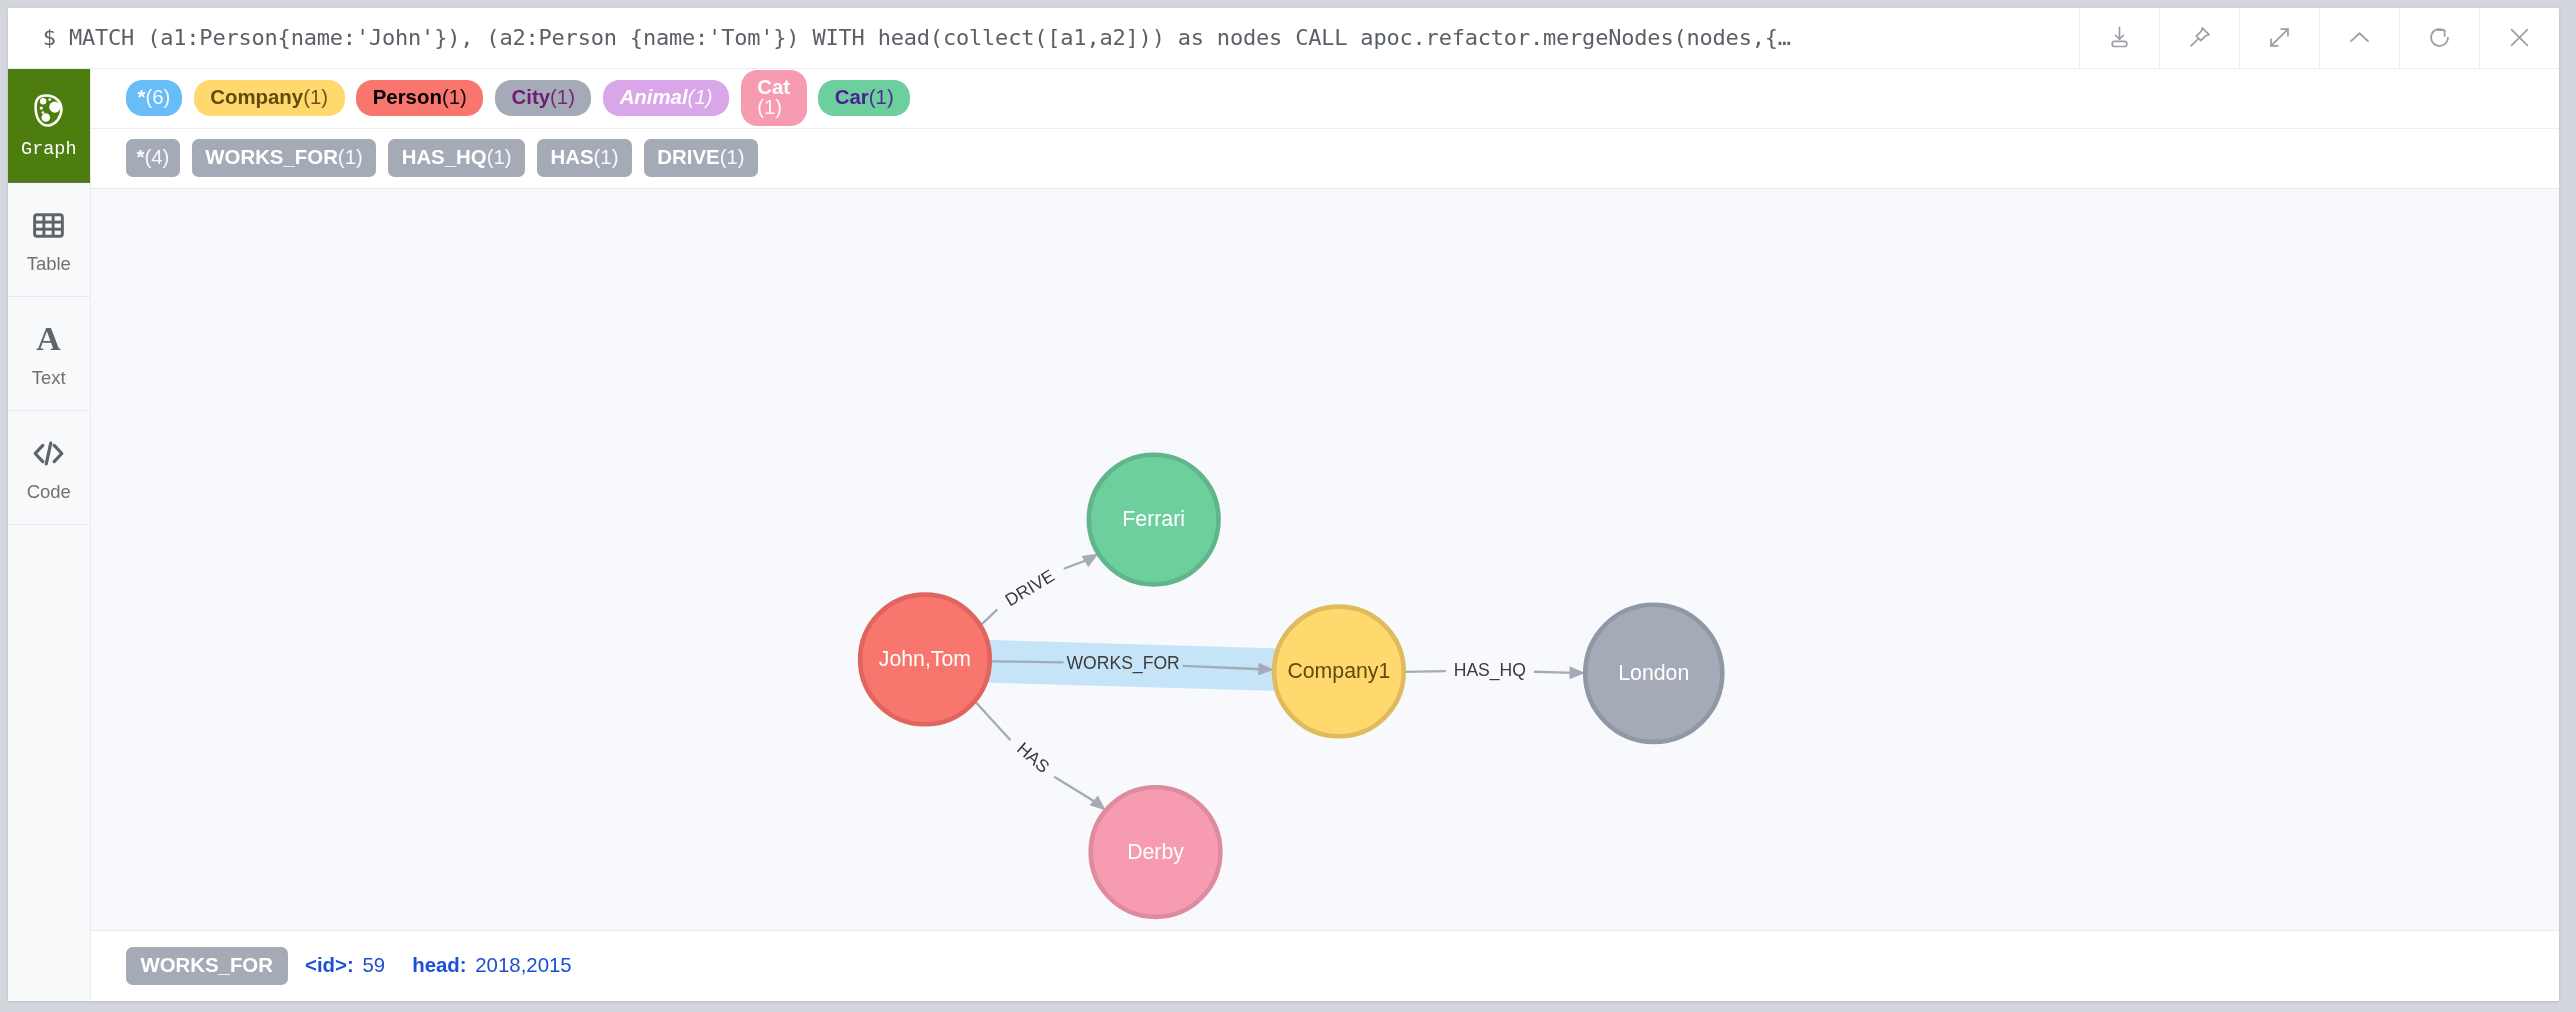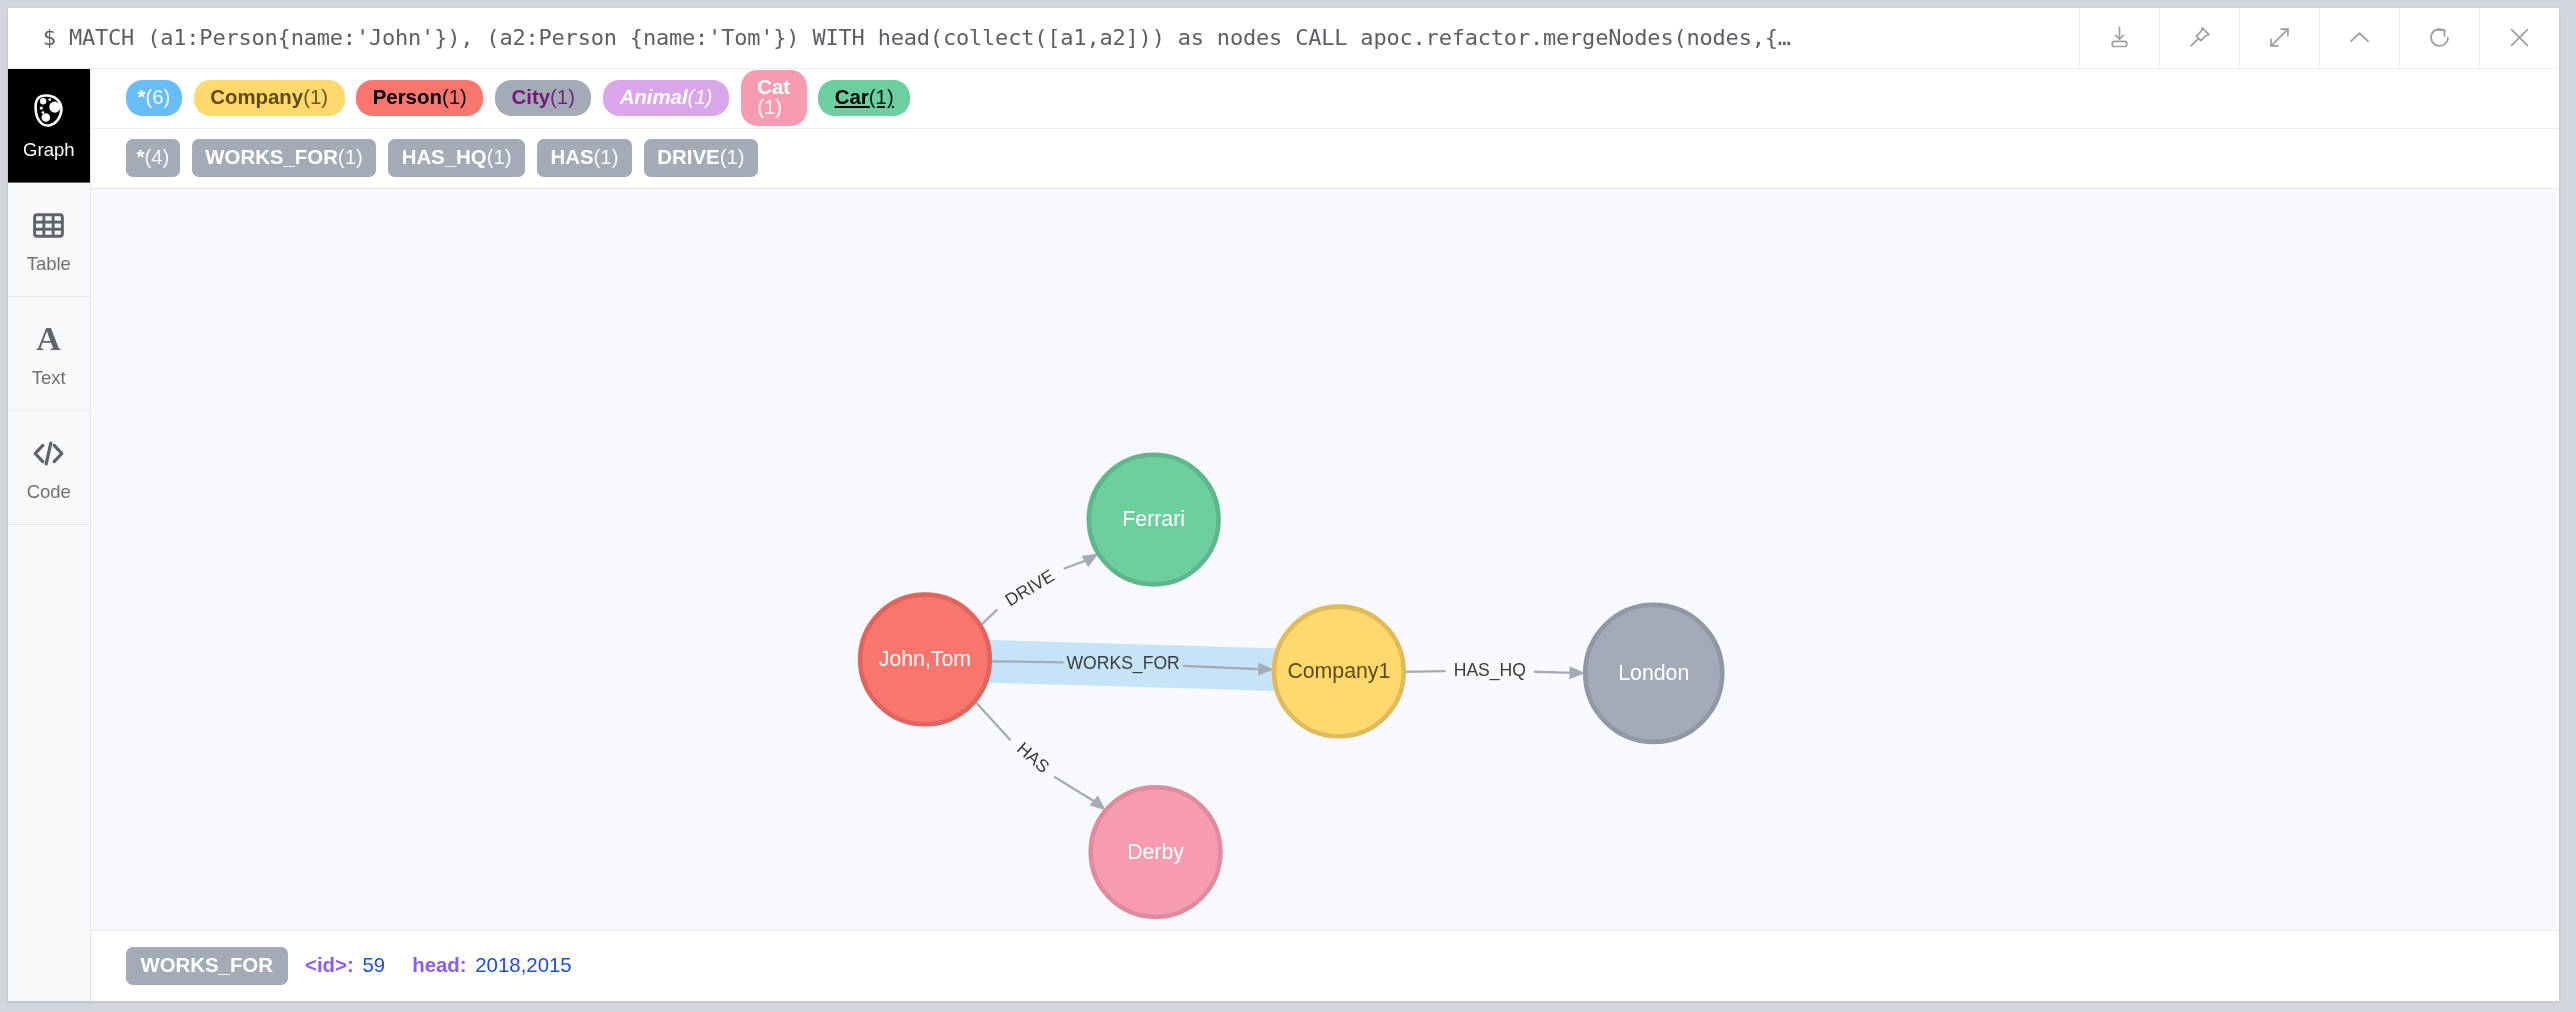--- a/index.html
+++ b/index.html
@@ -83,23 +83,24 @@
     flex-direction: column;
     align-items: center;
     justify-content: center;
     gap: 8.7px;
     border-bottom: 1px solid #e6e9ef;
     color: #717171;
     cursor: pointer;
     background: #f8f9fb;
   }
   .side-item.active {
-    background: #000000;
+    background: #4d7c0f;
     color: #ffffff;
     border-bottom-color: #6b6b6b;
+    font-family: Liberation Mono, monospace;
   }
   .side-label {
     font-size: 18.5px;
     line-height: 1;
   }
   .side-icon { height: 41px; display:flex; align-items:center; justify-content:center; }
 
   
   .content {
     flex: 1 1 auto;
@@ -185,21 +186,21 @@
   .insp-pill {
     background: #a5abb6;
     color: #ffffff;
     border-radius: 6.8px;
     font-size: 20.4px;
     font-weight: bold;
     padding: 7.8px 14.6px 9.7px 14.6px;
     line-height: 1;
   }
   .insp-props { display: flex; align-items: baseline; gap: 8.7px; font-size: 20.4px; color: #7a7f87; }
-  .insp-key { font-weight: bold; color: #8b5cf6; }
+  .insp-key { font-weight: bold; color: #1d4ed8; }
   .insp-val { color: #1d4ed8; }
   .insp-sep { width: 9.7px; }
 </style>
 </head>
 <body>
 
 <div id="app">
 
   <div class="query-bar">
     <div class="query-text">
@@ -329,21 +330,21 @@
             <span class="pill-count">(1)</span>
         </div>
         <div class="pill" style="background:#d9a6ea;color:#ffffff;font-style:italic;">
           <span class="pill-name">Animal</span>
             <span class="pill-count">(1)</span>
         </div>
         <div class="pill" style="background:#f79cb0;color:#ffffff;flex-direction:column;">
           <span class="pill-name">Cat</span>
             <span class="pill-count">(1)</span>
         </div>
-        <div class="pill" style="background:#6dce9e;color:#000000;text-decoration:underline;">
+        <div class="pill" style="background:#6dce9e;color:#4c1d95;">
           <span class="pill-name">Car</span>
             <span class="pill-count">(1)</span>
         </div>
       </div>
 
       <div class="legend-row rels">
         <div class="pill rel small">
           <span class="pill-name">*</span>
             <span class="pill-count">(4)</span>
         </div>

